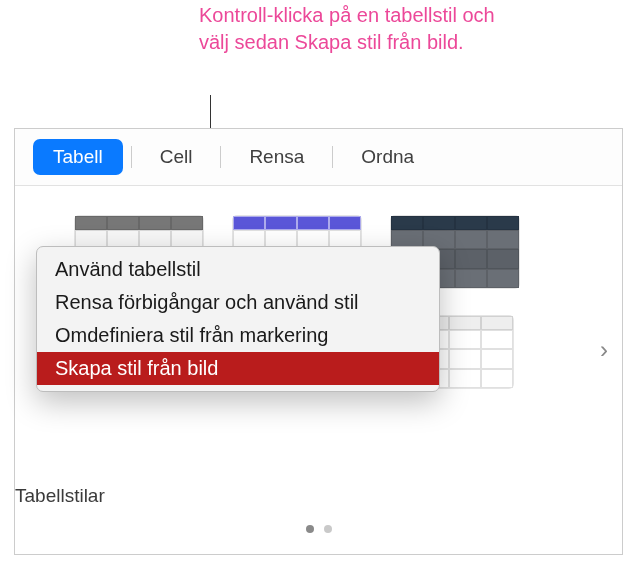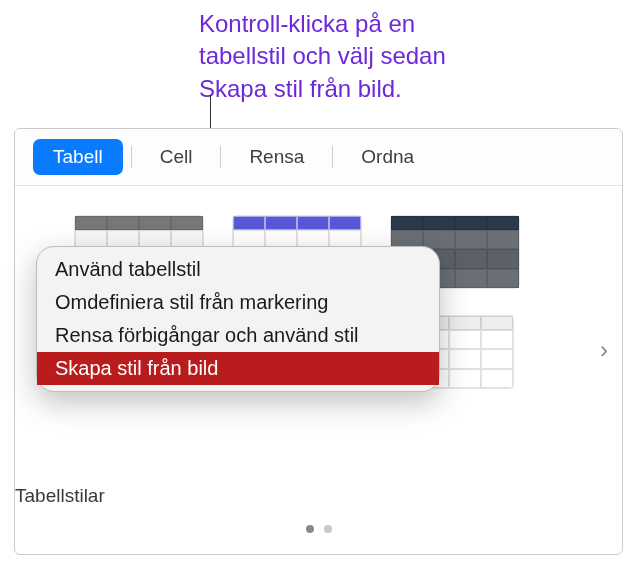--- a/index.html
+++ b/index.html
@@ -6,43 +6,43 @@
     body {
       font-family: -apple-system, "Helvetica Neue", Arial, sans-serif;
       background: #fff;
       width: 633px;
       height: 567px;
       position: relative;
       overflow: hidden;
     }
     .callout {
       position: absolute;
-      top: 8px;
+      top: 2px;
       left: 199px;
-      font-size: 24px;
+      font-size: 20px;
       line-height: 1.35;
-      color: #6d28d9;
+      color: #ec4899;
       width: 300px;
     }
     .callout-line {
       position: absolute;
       top: 95px;
       left: 210px;
       width: 1px;
       height: 105px;
       background: #333;
     }
     .panel-wrap {
       position: absolute;
       top: 128px;
       left: 14px;
       right: 10px;
       bottom: 12px;
       border: 1px solid #ccc;
-      border-radius: 6px;
+      border-radius: 0;
       background: #fff;
       overflow: hidden;
     }
     .tabs {
       display: flex;
       align-items: center;
       padding: 10px 18px;
       gap: 0;
       border-bottom: 1px solid #e2e2e2;
       background: #fdfdfd;
@@ -135,21 +135,21 @@
       background: #c9c9c9;
     }
     .dot.active { background: #8a8a8a; }
     .context-menu {
       position: absolute;
       top: 246px;
       left: 36px;
       width: 404px;
       background: #f3f3f3;
       border: 1px solid #bdbdbd;
-      border-radius: 18px;
+      border-radius: 7px;
       box-shadow: 0 10px 30px rgba(0,0,0,0.25);
       padding: 6px 0;
       z-index: 10;
     }
     .menu-item {
       font-size: 20px;
       color: #1a1a1a;
       padding: 5px 18px;
       cursor: default;
     }
@@ -270,16 +270,16 @@
 
     <div class="page-dots">
       <div class="dot active"></div>
       <div class="dot"></div>
     </div>
   </div>
 </div>
 
 <div class="context-menu">
   <div class="menu-item">Använd tabellstil</div>
+  <div class="menu-item">Rensa förbigångar och använd stil</div>
   <div class="menu-item">Omdefiniera stil från markering</div>
-  <div class="menu-item">Rensa förbigångar och använd stil</div>
   <div class="menu-item highlight">Skapa stil från bild</div>
 </div>
 
 </body></html>

